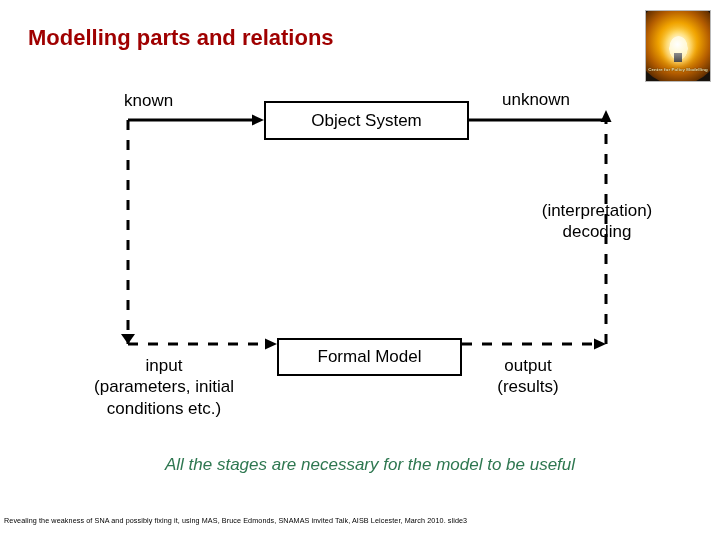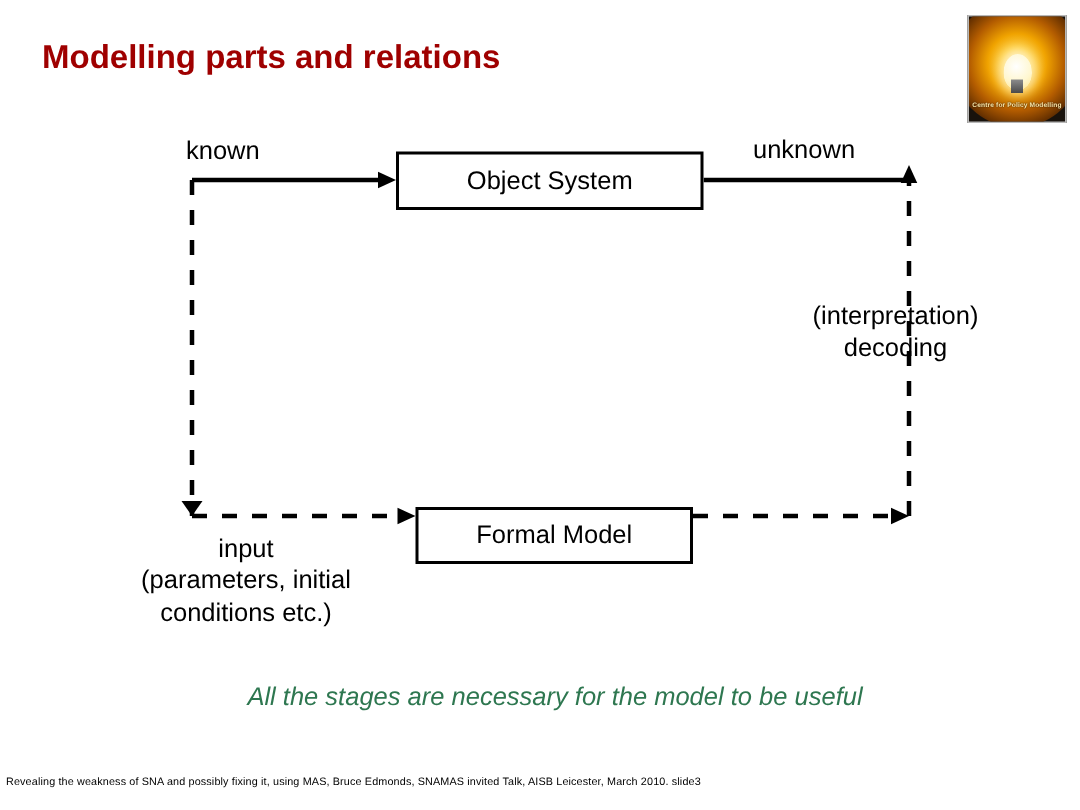--- a/index.html
+++ b/index.html
@@ -271,18 +271,22 @@
     <div>(interpretation)</div>
     <div>decoding</div>
   </div>
 
   <div class="diagram-label" id="label-input">
     <div>input</div>
     <div>(parameters, initial</div>
     <div>conditions etc.)</div>
   </div>
 
+  <div class="diagram-label" id="label-output">
+    <div>output</div>
+    <div>(results)</div>
+  </div>
 
   <div id="caption-green">All the stages are necessary for the model to be useful</div>
 
   <div id="footer">Revealing the weakness of SNA and possibly fixing it, using MAS, Bruce Edmonds, SNAMAS invited Talk, AISB Leicester, March 2010. slide3</div>
 
 </div>
 
 </body></html>

